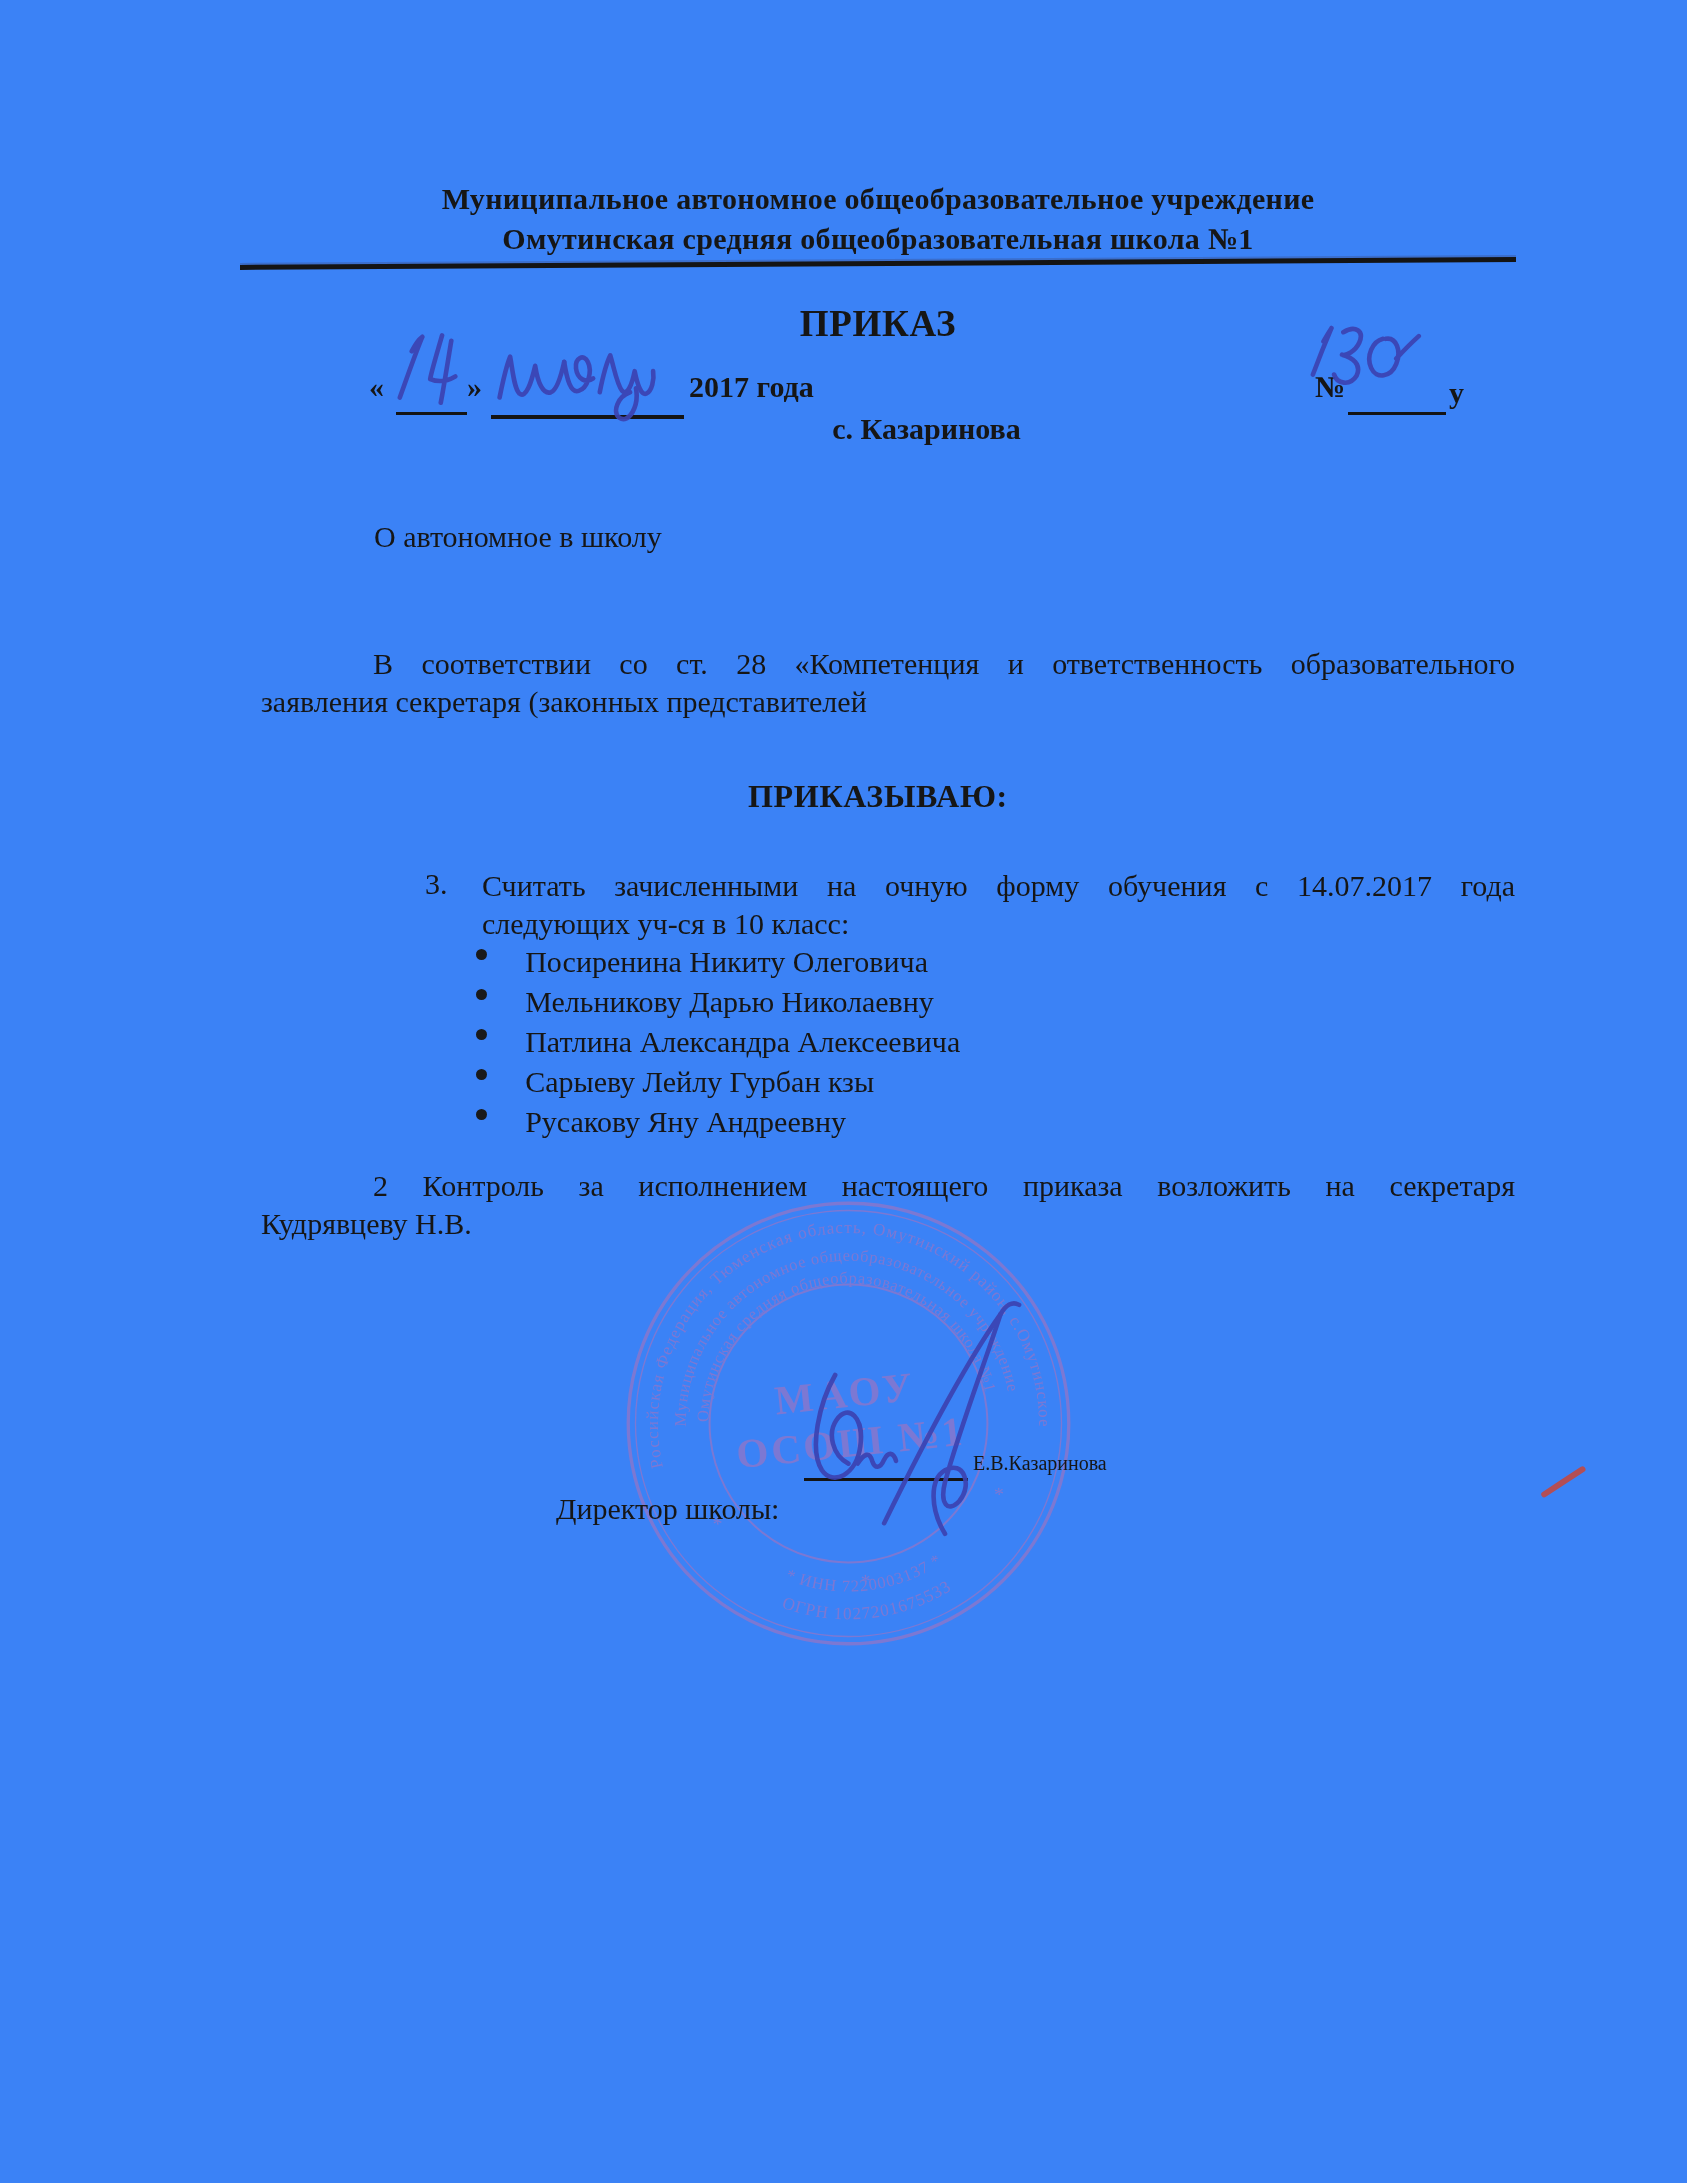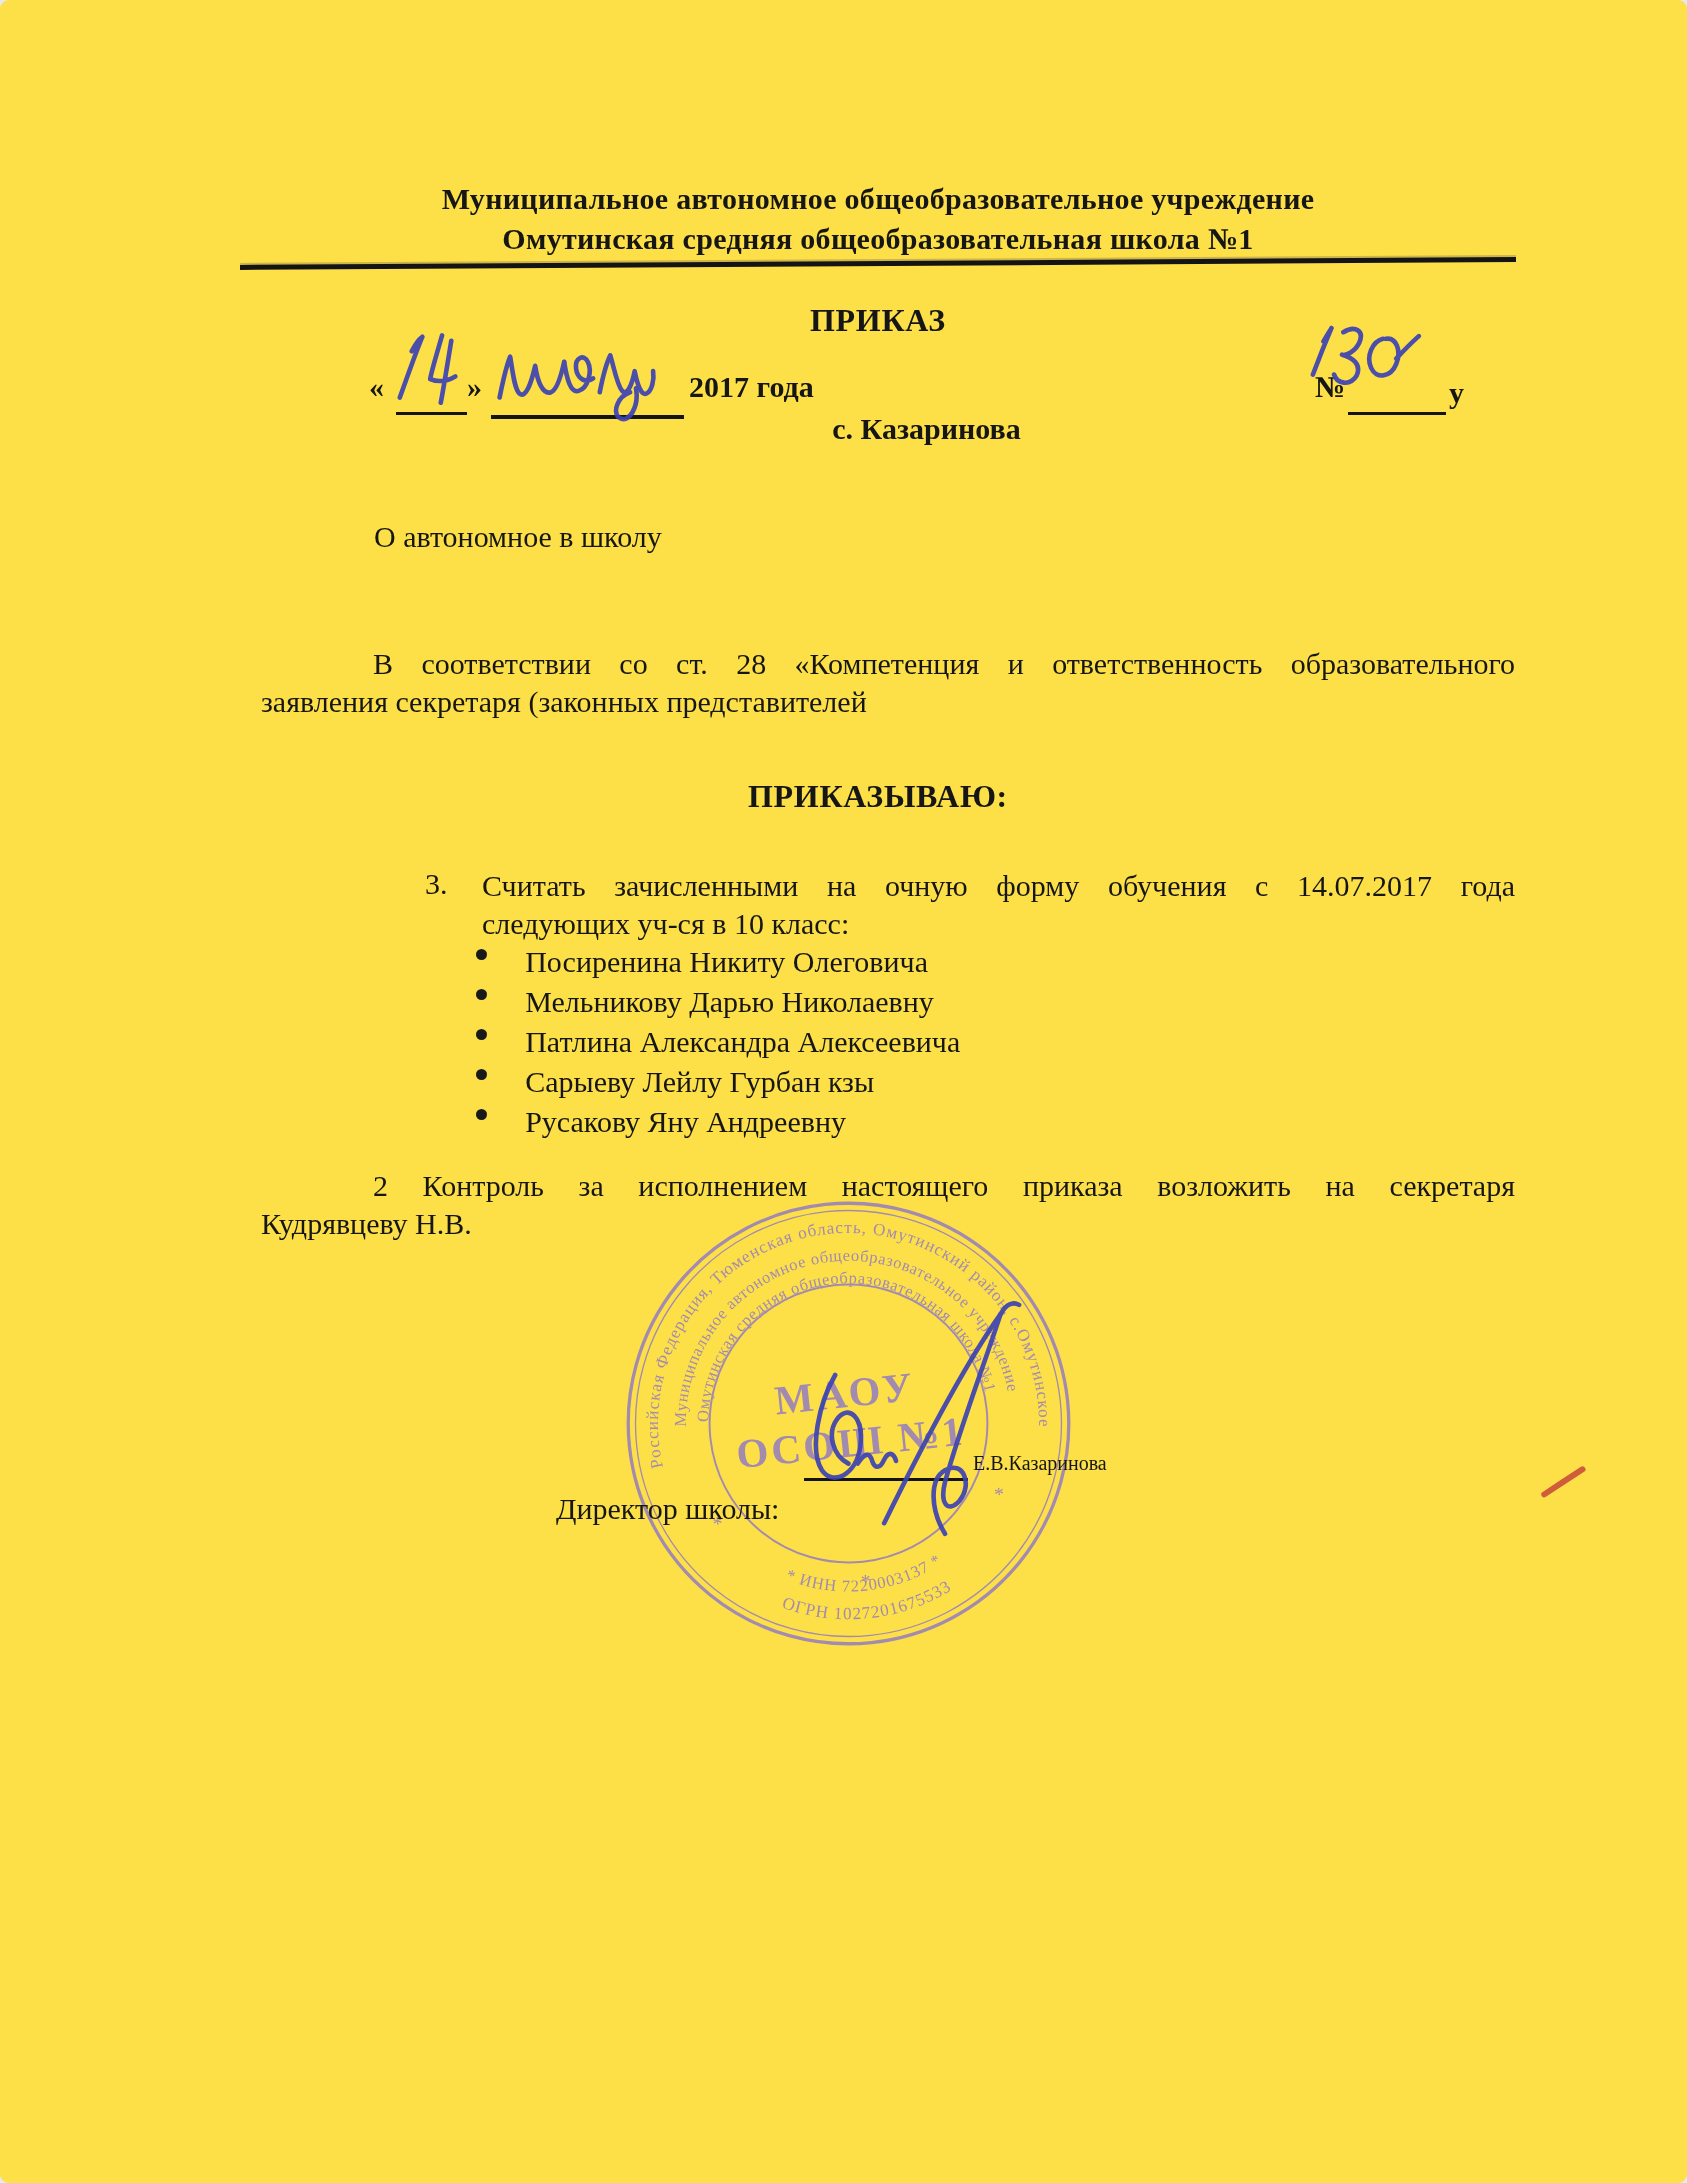--- a/index.html
+++ b/index.html
@@ -1,33 +1,32 @@
 <!DOCTYPE html>
 <html style="font-size:10.6px"><head>
 <meta charset="utf-8">
 <style>
   html,body{margin:0;padding:0;background:#e8e8e6;}
   .page{
     position:relative;
     width:1687px;height:2183px;
-    background:#fde047;
+    background:#3b82f6;
     font-family:"Liberation Serif","DejaVu Serif",serif;
     color:#161616;
     overflow:hidden;
-    border-radius:9px;
   }
   .abs{position:absolute;}
   .center-col{left:241px;width:1274px;text-align:center;}
   .hdr{font-size:30px;font-weight:bold;line-height:38px;letter-spacing:0.3px;}
   .rule{
     left:240px;top:261px;width:1276px;height:5.3px;
     background:#141414;transform:rotate(-0.35deg);
     box-shadow:0 -2px 0 rgba(60,50,80,.25);
   }
-  .order-title{top:302px;font-size:32px;font-weight:bold;letter-spacing:0.7px;}
+  .order-title{top:302px;font-size:37px;font-weight:bold;letter-spacing:0.7px;}
   .dateline{font-size:30px;font-weight:bold;}
   .blank{position:absolute;background:#141414;}
   .place{top:412px;left:761px;width:331px;text-align:center;font-size:30px;font-weight:bold;}
   .subject{top:520px;left:374px;font-size:30px;}
   .para{font-size:30px;line-height:38px;}
   .just{text-align:justify;text-align-last:justify;}
   .indent{text-indent:112px;margin-top:24px;}
   .resolution{top:778px;font-size:32px;font-weight:bold;letter-spacing:0.7px;}
   .item-number{top:867px;left:425px;font-size:30px;}
   .item3{top:867px;left:482px;width:1033px;font-size:30px;line-height:38px;}

